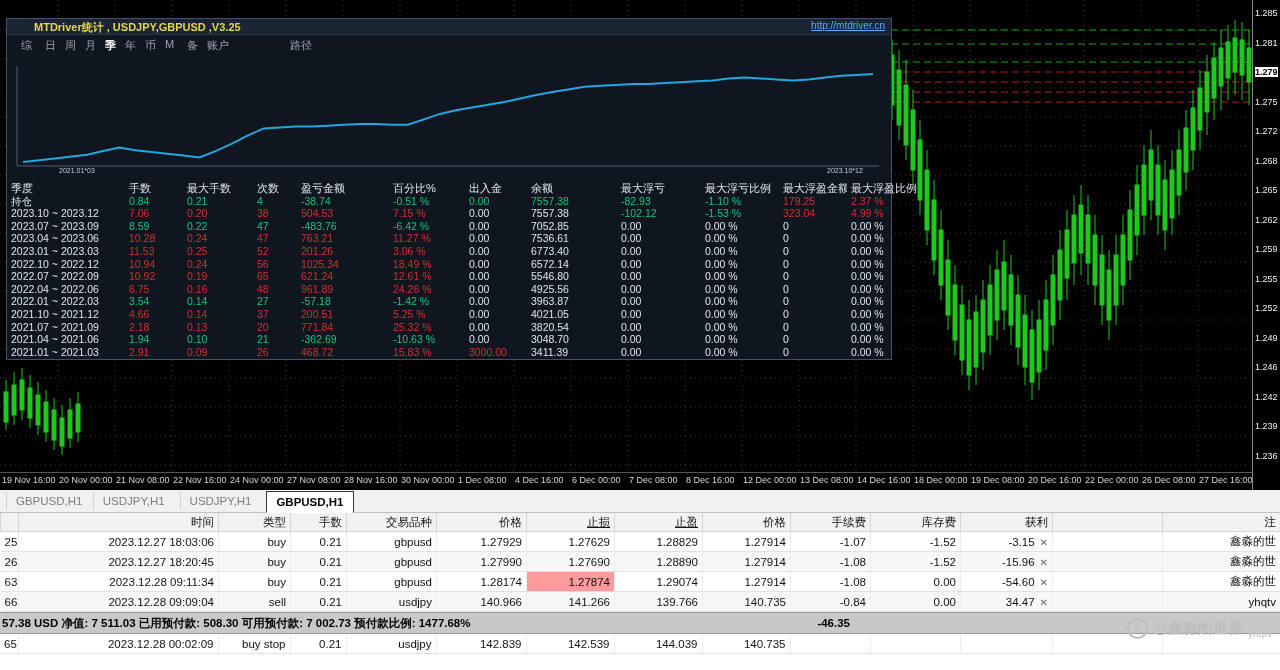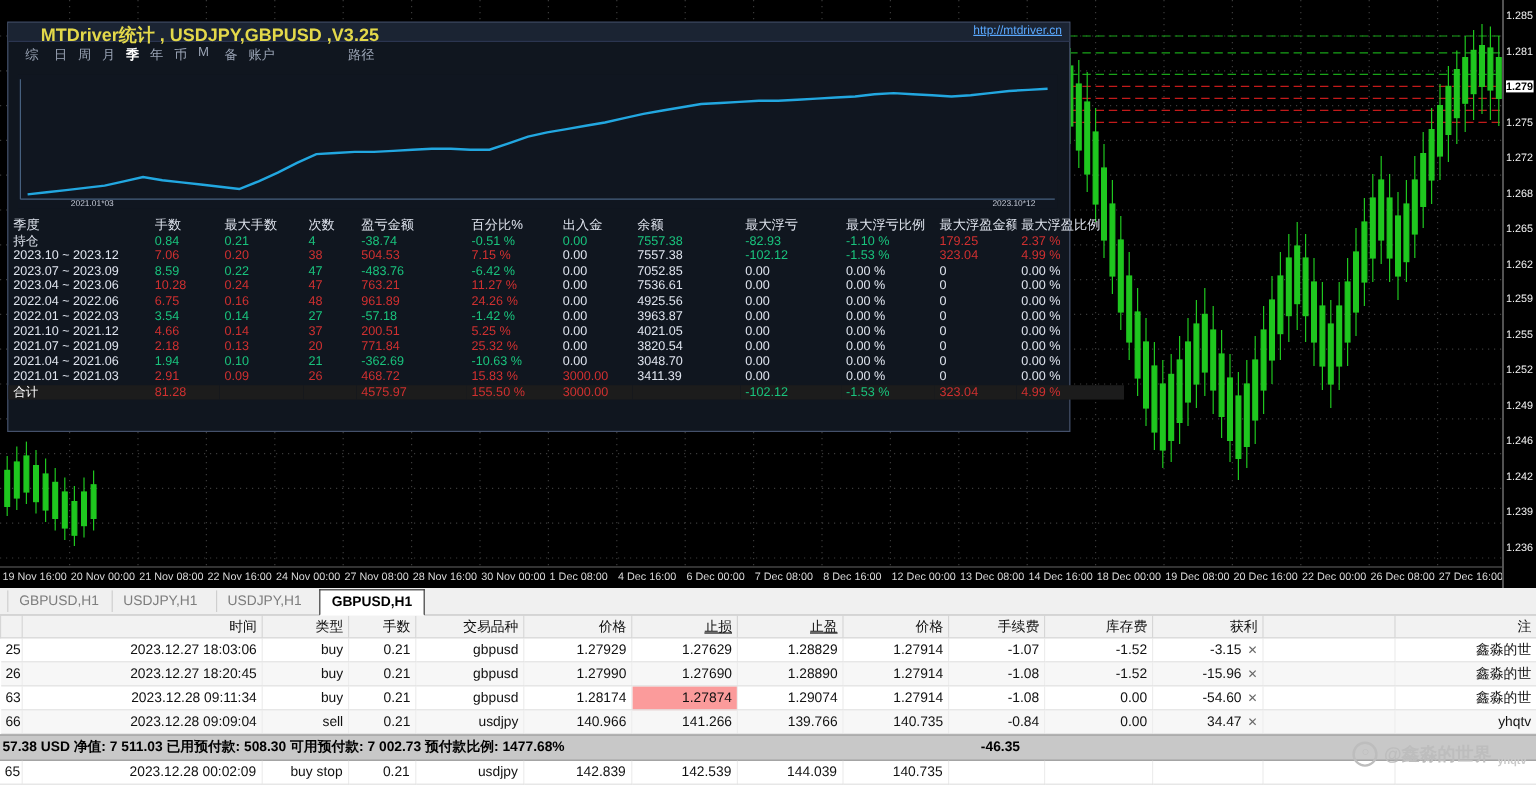--- a/index.html
+++ b/index.html
@@ -15,21 +15,21 @@
   .price-axis{position:absolute;left:1252px;top:0;width:28px;height:517px;
               background:#000;border-left:1px solid #888;overflow:hidden;}
   .price-axis .pl{position:absolute;left:2px;color:#f2f2f2;font-size:9px;white-space:nowrap;}
   .price-axis .pl.cur{background:#fff;color:#000;font-weight:bold;}
 
   
   #stats-panel{position:absolute;left:6px;top:18px;width:884px;height:340px;
                background:#10161f;border:1px solid #44506a;}
   #stats-titlebar{height:15px;background:#1b2433;border-bottom:1px solid #2b3purple;
                   border-bottom:1px solid #2b3550;position:relative;}
-  #stats-title{position:absolute;left:6px;top:1px;color:#e3d84a;font-size:15px;
+  #stats-title{position:absolute;left:6px;top:1px;color:#e3d84a;font-size:11px;
                font-weight:bold;white-space:nowrap;padding-left:21px;}
   #stats-url{position:absolute;right:6px;top:1px;color:#5aa9ff;font-size:10px;}
   #stats-menu{height:20px;position:relative;}
   #stats-menu .mi{position:absolute;top:3px;color:#9aa4b5;font-size:11px;cursor:default;}
   #stats-menu .mi.active{color:#ffffff;font-weight:bold;}
 
   #equity-chart{position:absolute;left:8px;top:43px;width:866px;height:112px;}
   .eq-label{position:absolute;color:#c9cedb;font-size:7px;}
 
   
@@ -419,20 +419,62 @@
             <td>763.21</td>
             <td>11.27 %</td>
             <td style="color: rgb(223, 228, 238);">0.00</td>
             <td style="color: rgb(223, 228, 238);">7536.61</td>
             <td style="color: rgb(223, 228, 238);">0.00</td>
             <td style="color: rgb(223, 228, 238);">0.00 %</td>
             <td style="color: rgb(223, 228, 238);">0</td>
             <td style="color: rgb(223, 228, 238);">0.00 %</td>
           </tr>
           <tr class="r-red">
+            <td class="lbl">2023.01 ~ 2023.03</td>
+            <td>11.53</td>
+            <td>0.25</td>
+            <td>52</td>
+            <td>201.26</td>
+            <td>3.06 %</td>
+            <td style="color: rgb(223, 228, 238);">0.00</td>
+            <td style="color: rgb(223, 228, 238);">6773.40</td>
+            <td style="color: rgb(223, 228, 238);">0.00</td>
+            <td style="color: rgb(223, 228, 238);">0.00 %</td>
+            <td style="color: rgb(223, 228, 238);">0</td>
+            <td style="color: rgb(223, 228, 238);">0.00 %</td>
+          </tr>
+          <tr class="r-red">
+            <td class="lbl">2022.10 ~ 2022.12</td>
+            <td>10.94</td>
+            <td>0.24</td>
+            <td>56</td>
+            <td>1025.34</td>
+            <td>18.49 %</td>
+            <td style="color: rgb(223, 228, 238);">0.00</td>
+            <td style="color: rgb(223, 228, 238);">6572.14</td>
+            <td style="color: rgb(223, 228, 238);">0.00</td>
+            <td style="color: rgb(223, 228, 238);">0.00 %</td>
+            <td style="color: rgb(223, 228, 238);">0</td>
+            <td style="color: rgb(223, 228, 238);">0.00 %</td>
+          </tr>
+          <tr class="r-red">
+            <td class="lbl">2022.07 ~ 2022.09</td>
+            <td>10.92</td>
+            <td>0.19</td>
+            <td>65</td>
+            <td>621.24</td>
+            <td>12.61 %</td>
+            <td style="color: rgb(223, 228, 238);">0.00</td>
+            <td style="color: rgb(223, 228, 238);">5546.80</td>
+            <td style="color: rgb(223, 228, 238);">0.00</td>
+            <td style="color: rgb(223, 228, 238);">0.00 %</td>
+            <td style="color: rgb(223, 228, 238);">0</td>
+            <td style="color: rgb(223, 228, 238);">0.00 %</td>
+          </tr>
+          <tr class="r-red">
             <td class="lbl">2022.04 ~ 2022.06</td>
             <td>6.75</td>
             <td>0.16</td>
             <td>48</td>
             <td>961.89</td>
             <td>24.26 %</td>
             <td style="color: rgb(223, 228, 238);">0.00</td>
             <td style="color: rgb(223, 228, 238);">4925.56</td>
             <td style="color: rgb(223, 228, 238);">0.00</td>
             <td style="color: rgb(223, 228, 238);">0.00 %</td>
@@ -501,34 +543,20 @@
             <td>0.09</td>
             <td>26</td>
             <td>468.72</td>
             <td>15.83 %</td>
             <td>3000.00</td>
             <td style="color: rgb(223, 228, 238);">3411.39</td>
             <td style="color: rgb(223, 228, 238);">0.00</td>
             <td style="color: rgb(223, 228, 238);">0.00 %</td>
             <td style="color: rgb(223, 228, 238);">0</td>
             <td style="color: rgb(223, 228, 238);">0.00 %</td>
-          </tr>
-          <tr class="total-row">
-            <td class="lbl">合计</td>
-            <td>81.28</td>
-            <td></td>
-            <td></td>
-            <td>4575.97</td>
-            <td>155.50 %</td>
-            <td>3000.00</td>
-            <td></td>
-            <td class="g">-102.12</td>
-            <td class="g">-1.53 %</td>
-            <td>323.04</td>
-            <td>4.99 %</td>
           </tr>
         </tbody>
     </table>
   </div>
 </div>
 
 <div id="terminal">
   <div id="tabs">
       <div class="tab" style="left: 6px;">GBPUSD,H1</div>
       <div class="tab" style="left: 92.8px;">USDJPY,H1</div>

